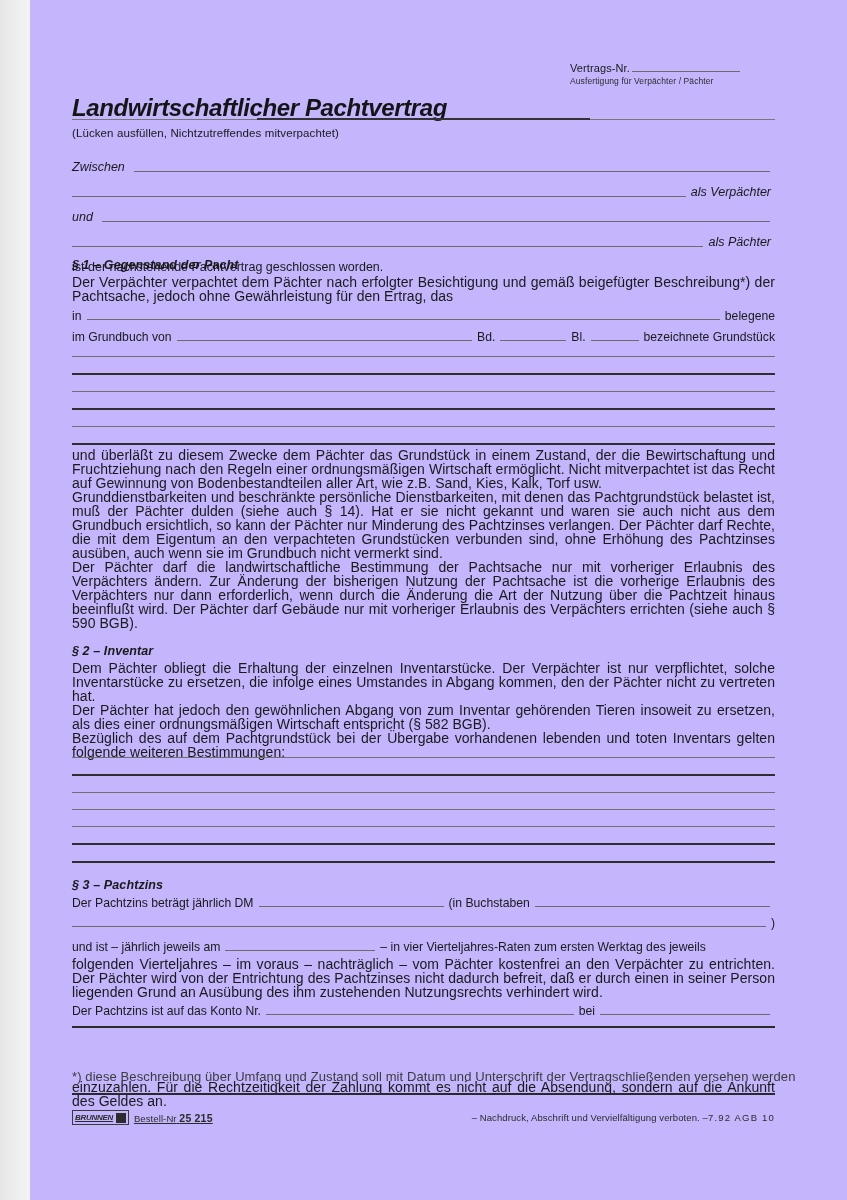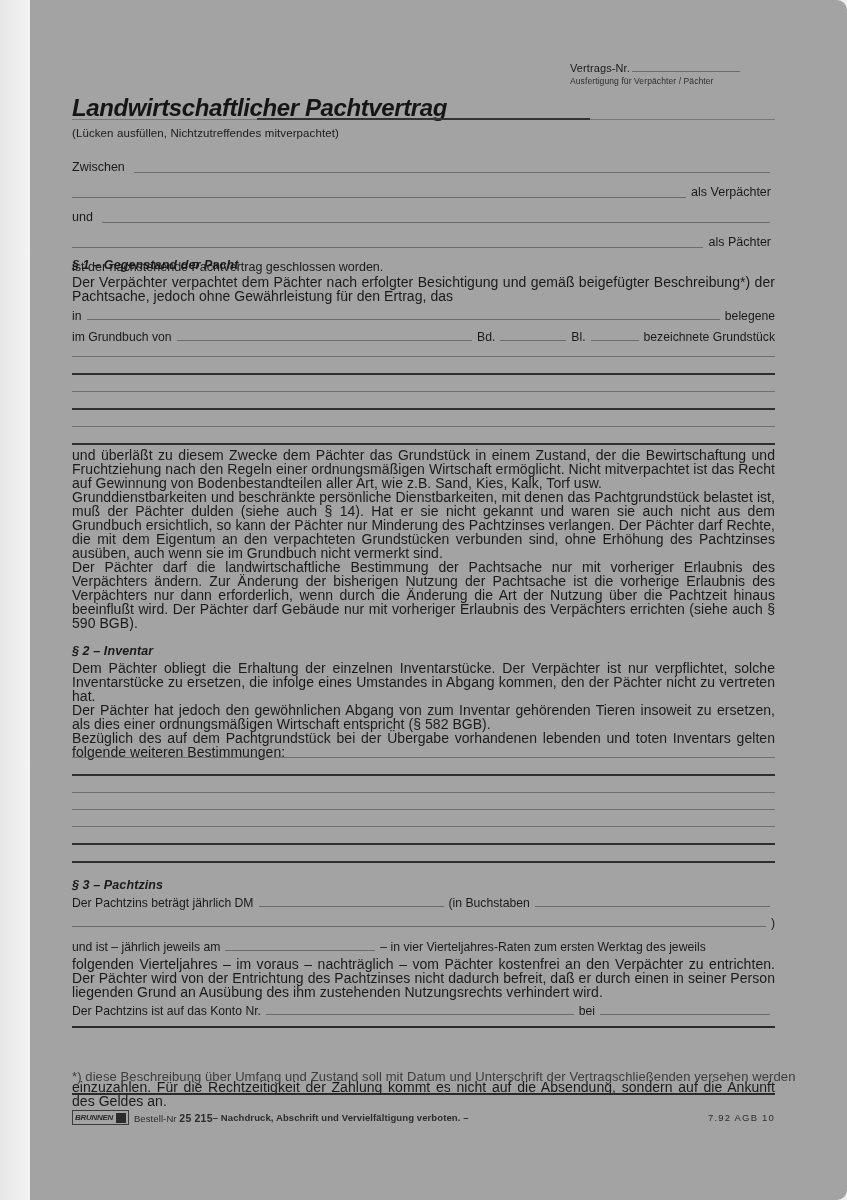--- a/index.html
+++ b/index.html
@@ -14,24 +14,23 @@
     overflow: hidden;
     font-family: "Liberation Sans", sans-serif;
     color: #1a1a1a;
   }
 
   
   .sheet {
     position: relative;
     width: 847px;
     height: 1200px;
-    background: #a3a3a3;
+    background: #c4b5fd;
     box-sizing: border-box;
     padding: 8px 72px;
-    border-radius: 10px;
   }
   .sheet::before {
     
     content: "";
     position: absolute;
     left: 0; top: 0; bottom: 0;
     width: 30px;
     background: linear-gradient(to right, #e6e6e6, #f4f4f4);
     pointer-events: none;
   }
@@ -110,23 +109,24 @@
   
   .parties {
     position: absolute;
     left: 72px;
     right: 72px;
     top: 160px;
     font-size: 12.5px;
   }
   .parties .line {
     display: flex;
-    align-items: center;
+    align-items: flex-start;
     white-space: nowrap;
     margin-bottom: 11px;
+    font-style: italic;
   }
   .parties .label { margin-right: 4px; }
   .parties .grow {
     flex: 1 1 auto;
     border-bottom: 1px solid #6b6b6b;
     height: 11px;
     margin: 0 5px;
   }
   .parties .closing { margin-top: 2px; }
 
@@ -196,22 +196,22 @@
   }
   .footer {
     position: absolute;
     left: 72px;
     right: 72px;
     display: flex;
     align-items: center;
     font-size: 9.5px;
     color: #2b2b2b;
   }
-  .footer .left  { display: flex; align-items: center; flex: 0 0 auto; }
-  .footer .mid   { flex: 1 1 auto; text-align: left; letter-spacing: .1px; font-weight: bold; }
+  .footer .left  { display: flex; align-items: center; flex: 0 0 auto; text-decoration: underline; }
+  .footer .mid   { flex: 1 1 auto; text-align: right; letter-spacing: .1px; }
   .footer .right { flex: 0 0 auto; letter-spacing: 1.2px; }
   .brand {
     display: inline-flex;
     align-items: center;
     border: 1px solid #3a3a3a;
     padding: 0 2px;
     height: 13px;
     margin-right: 5px;
   }
   .brand .bname {

